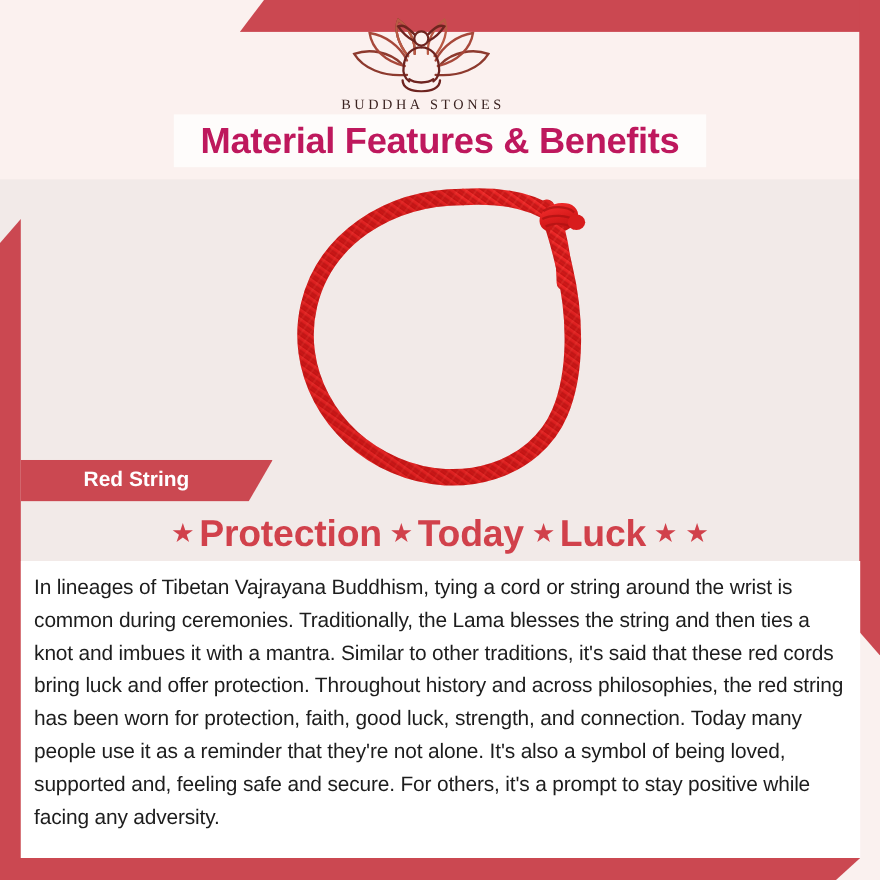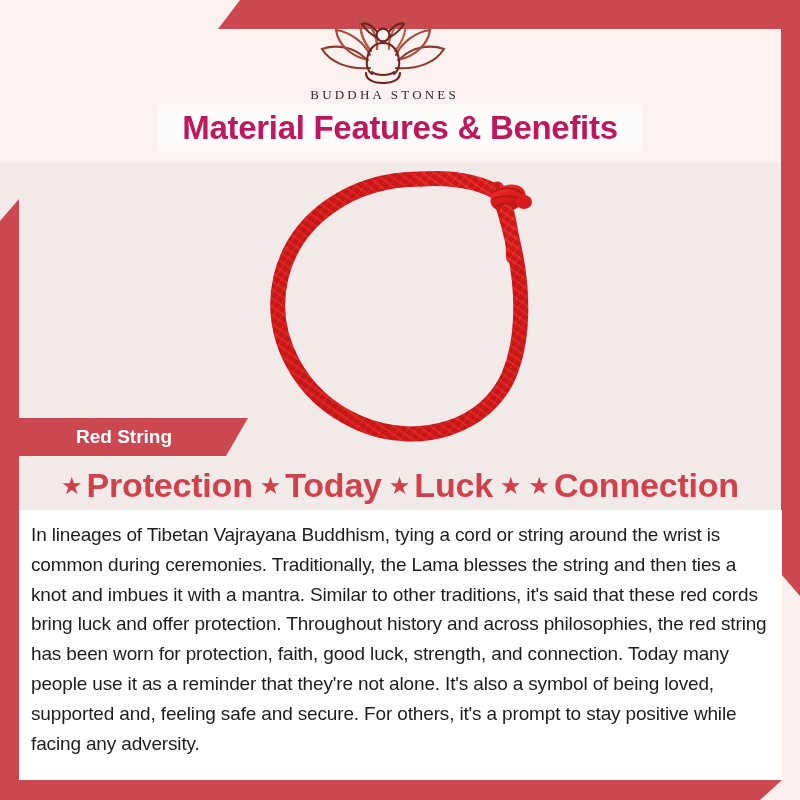--- a/index.html
+++ b/index.html
@@ -277,21 +277,20 @@
     </div>
     <div class="benefit-item">
       <span class="benefit-star">★</span>
       <span class="benefit-label">Luck</span>
     </div>
     <div class="benefit-item">
       <span class="benefit-star">★</span>
     </div>
     <div class="benefit-item">
       <span class="benefit-star">★</span>
-      <span class="benefit-label">Connection</span>
     </div>
   </div>
 
   <div class="description-block">
     <p class="description-text">In lineages of Tibetan Vajrayana Buddhism, tying a cord or string around the wrist is common during ceremonies. Traditionally, the Lama blesses the string and then ties a knot and imbues it with a mantra. Similar to other traditions, it's said that these red cords bring luck and offer protection. Throughout history and across philosophies, the red string has been worn for protection, faith, good luck, strength, and connection. Today many people use it as a reminder that they're not alone. It's also a symbol of being loved, supported and, feeling safe and secure. For others, it's a prompt to stay positive while facing any adversity.</p>
   </div>
 
 </div>
 
 </body></html>

